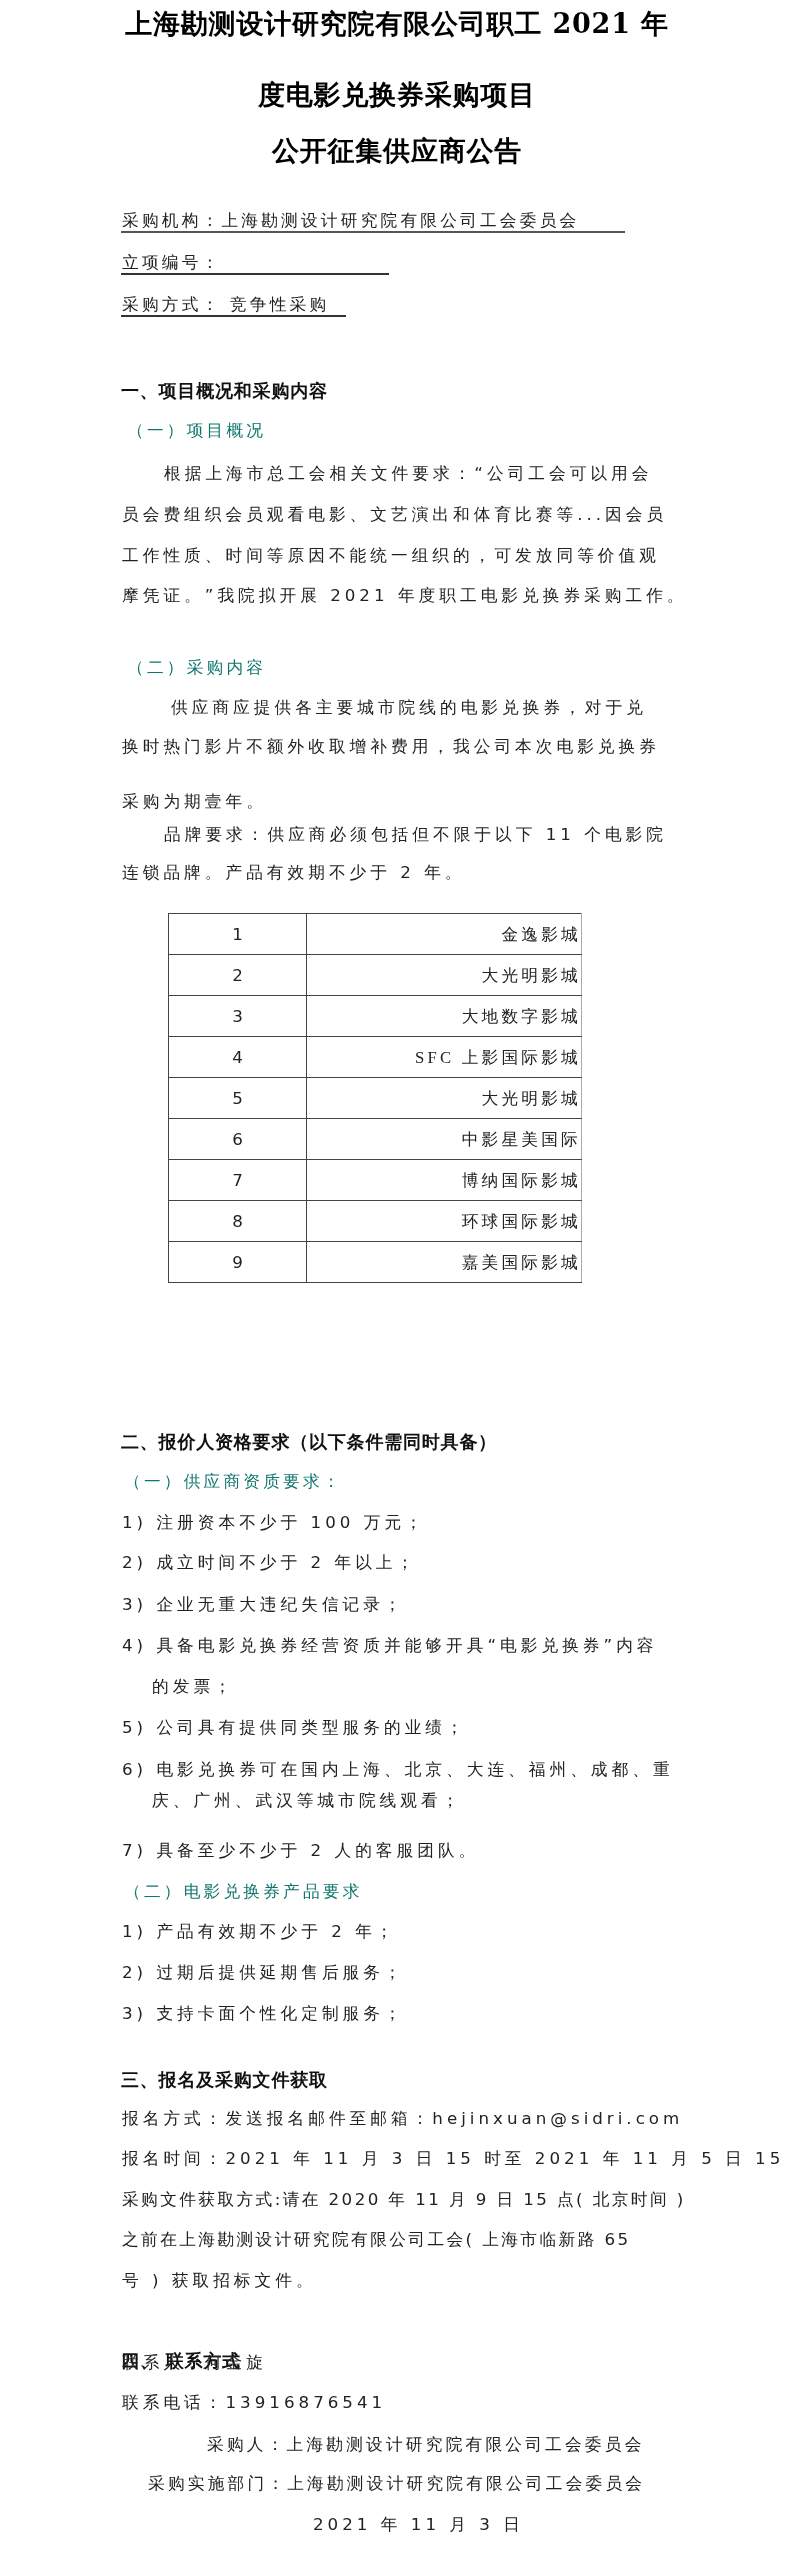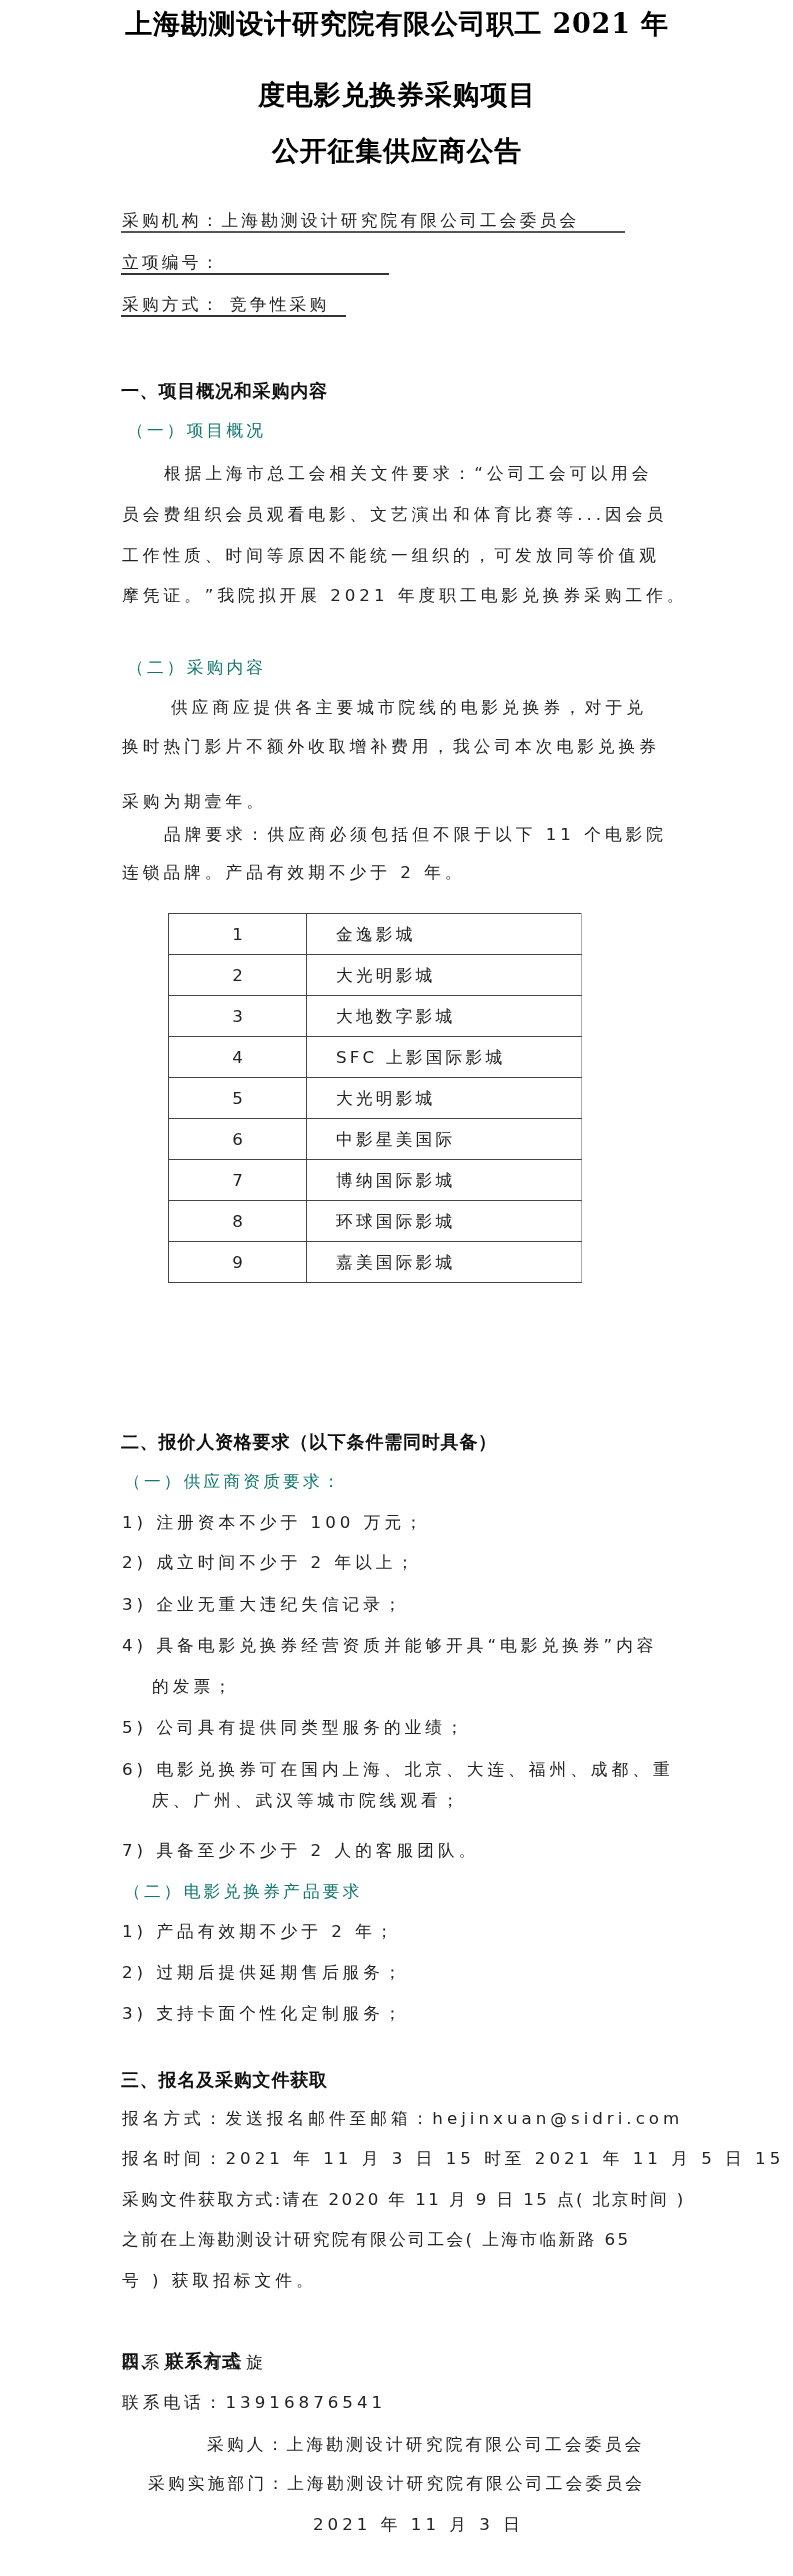--- a/index.html
+++ b/index.html
@@ -23,21 +23,21 @@
     font-size: 18px; line-height: 25.4px; font-weight: bold; color: #111; letter-spacing: 0.8px;
   }
   .h2 { font-family: "DejaVu Sans", "Liberation Sans", sans-serif; font-size: 16.7px; line-height: 24px; letter-spacing: 3.2px; color: #0f766e; }
   table.brands {
     position: absolute; left: 168px; top: 913px; width: 414px;
     border-collapse: collapse;
     font-family: "DejaVu Sans", "Liberation Sans", sans-serif; font-size: 16.7px; color: #222;
   }
   table.brands td { border: 1.2px solid #444; height: 40px; padding: 0; }
   table.brands td.num { width: 137px; text-align: center; }
-  table.brands td.name { text-align: left; padding-left: 29px; letter-spacing: 3.2px; }
+  table.brands td.name { text-align: right; padding-left: 29px; letter-spacing: 3.2px; font-family: Liberation Serif, serif; }
   table.brands tr td:last-child { border-right: 1.2px solid #aaa; }
 </style>
 </head>
 <body>
 
 <div class="abs title" style="top:8px;">上海勘测设计研究院有限公司职工 2021 年</div>
 <div class="abs title" style="top:79px;">度电影兑换券采购项目</div>
 <div class="abs title" style="top:135px;">公开征集供应商公告</div>
 
 <div class="abs info" style="left:122px; top:208px;">采购机构：上海勘测设计研究院有限公司工会委员会</div>

